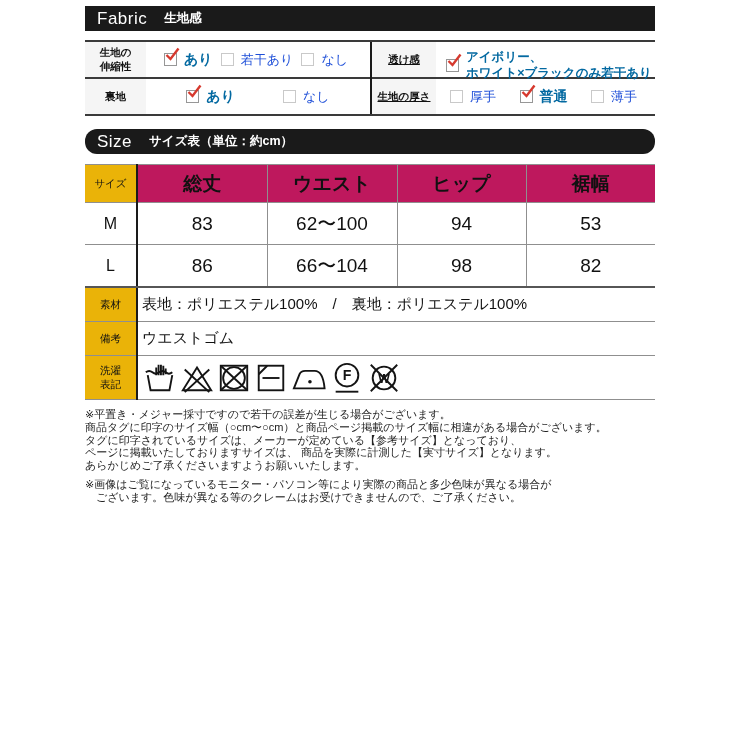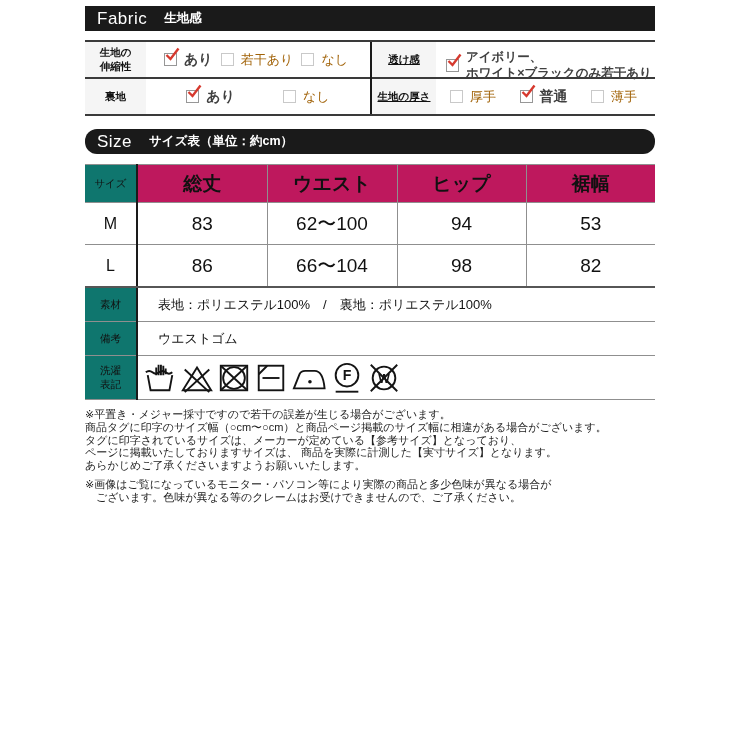--- a/index.html
+++ b/index.html
@@ -38,41 +38,41 @@
   .f-opts.centered { justify-content:center; gap:48px; }
   .f-opts.sheer    { padding-left:10px;margin-top:12px; }
   .f-opts.spread2  { padding:0 18px 0 14px; justify-content:space-between; }
 
   .opt { display:flex; align-items:center; gap:7px; }
   .cb { position:relative; width:13px; height:13px; box-sizing:border-box;
         border:1.5px solid #979797; flex-shrink:0; }
   .opt.unchecked .cb { border-color:#c9c9c9; }
   .check { position:absolute; left:-1px; top:-7px; width:17px; height:17px; }
   .check path { fill:none; stroke:#d6392e; stroke-width:2.4; }
-  .opt-label { font-size:14px; font-weight:bold; color:#404040; }
-  .opt.unchecked .opt-label { color:#a16207; font-weight:normal; font-size:13px; }
+  .opt-label { font-size:14px; font-weight:bold; color:#0369a1; }
+  .opt.unchecked .opt-label { color:#1d4ed8; font-weight:normal; font-size:13px; }
   .opt-label.multiline { font-size:12.5px; line-height:1.25; white-space:pre-line; }
 
   
   .size-table { border-collapse:collapse; width:570px; table-layout:fixed; margin-top:10px; }
   .size-table th, .size-table td {
     border:1px solid #8f8f8f; padding:0; text-align:center; font-weight:normal;
   }
   .size-table tr > *:first-child { border-left:none; border-right:2px solid #1a1a1a; }
   .size-table tr > *:last-child  { border-right:none; }
-  .lab { background:#0f766e; font-size:10.5px; font-weight:bold; }
+  .lab { background:#eab308; font-size:10.5px; font-weight:bold; }
   .lab.pre { white-space:pre-line; line-height:1.3; }
   tr.head > * { height:37px; }
   tr.head th.col { font-size:19px; font-weight:bold; background:#be185d; }
   tr.data > * { height:41px; }
   tr.data th.sz { background:#fff; font-size:16px; }
   tr.data td { font-size:19px; }
   tr.last > * { border-bottom:2px solid #565656; }
   tr.info > * { height:33px; }
-  td.info-val { text-align:left; padding-left:20px; font-size:13px; }
+  td.info-val { text-align:left; padding-left:4px; font-size:15px; }
   tr.wash > * { height:43px; }
   td.wash-val { text-align:left; padding-left:5px; }
   .icons { display:flex; align-items:center; gap:3px; }
   .icons svg { display:block; }
   .icons path, .icons rect, .icons circle, .icons line, .icons polyline {
     fill:none; stroke:#141414; stroke-width:2;
   }
   .icons .dot { fill:#141414; stroke:none; }
   .icons text { font-family:"Liberation Sans",sans-serif; font-weight:bold; fill:#141414; stroke:none; }
 

